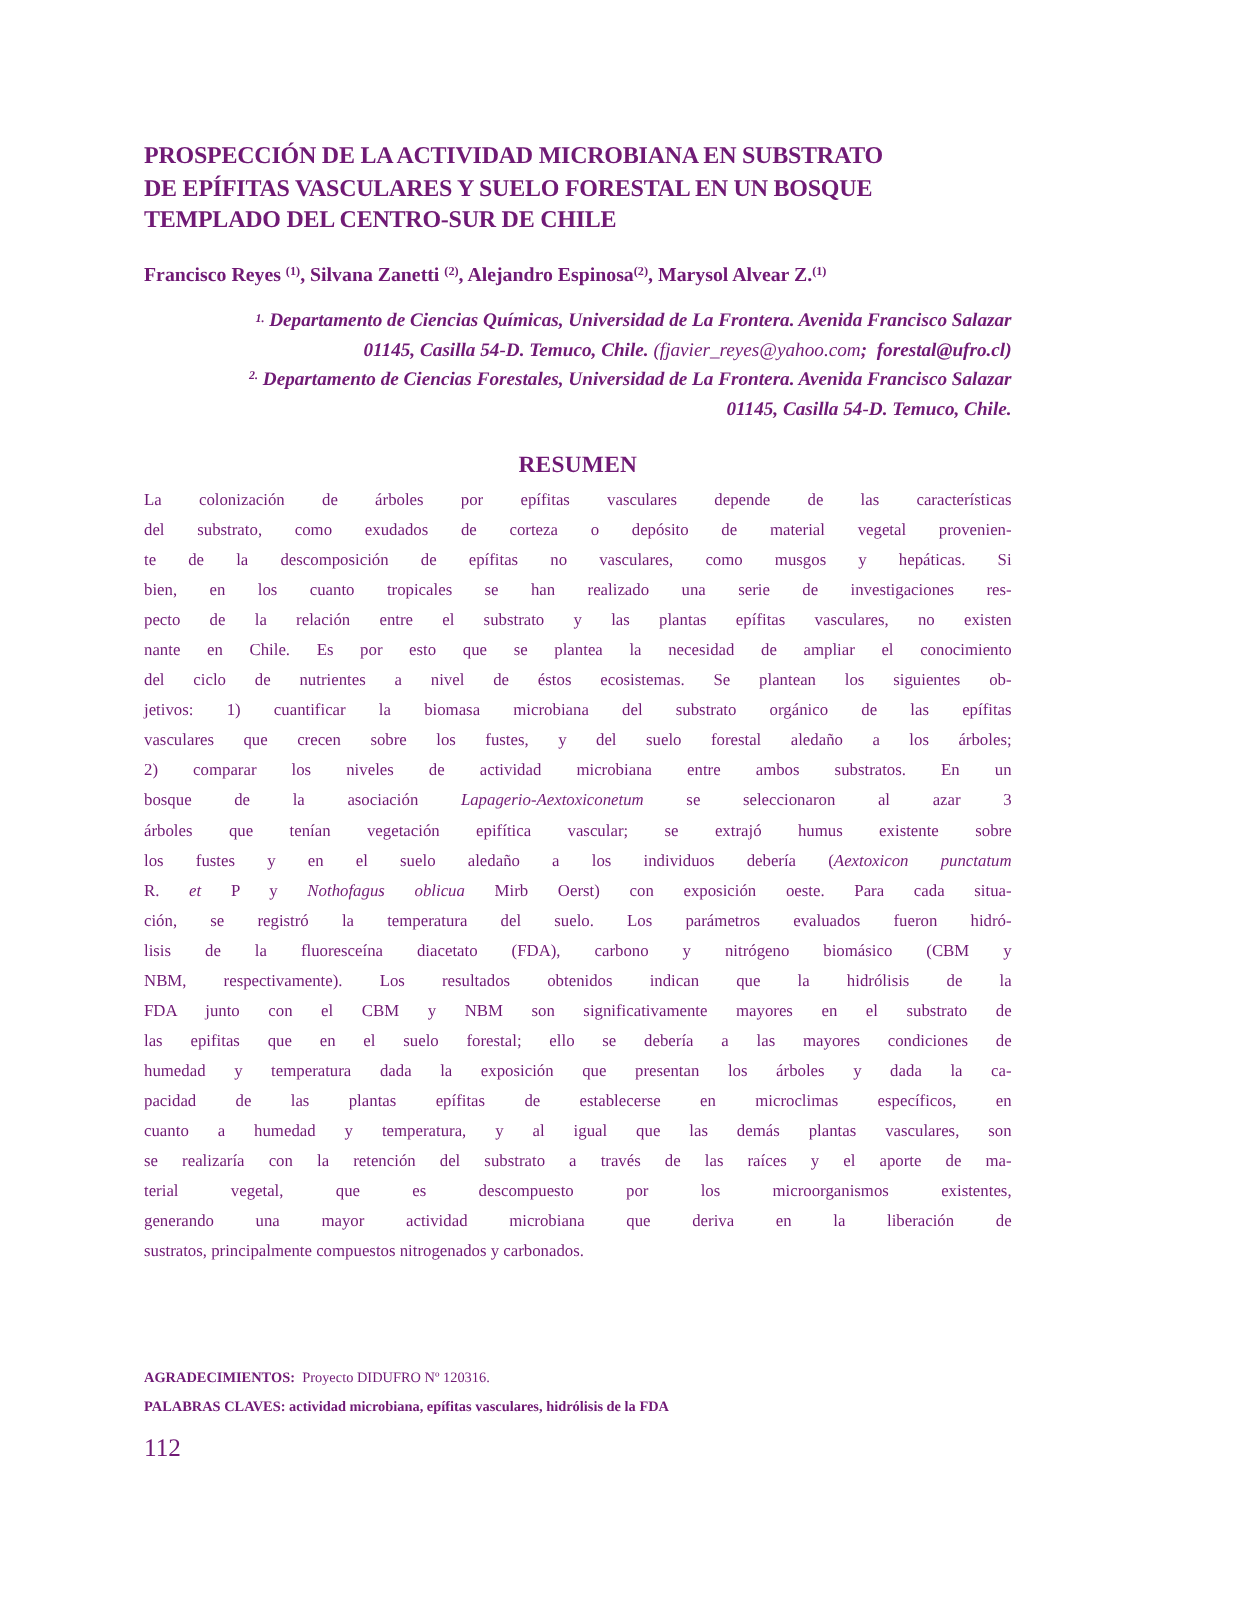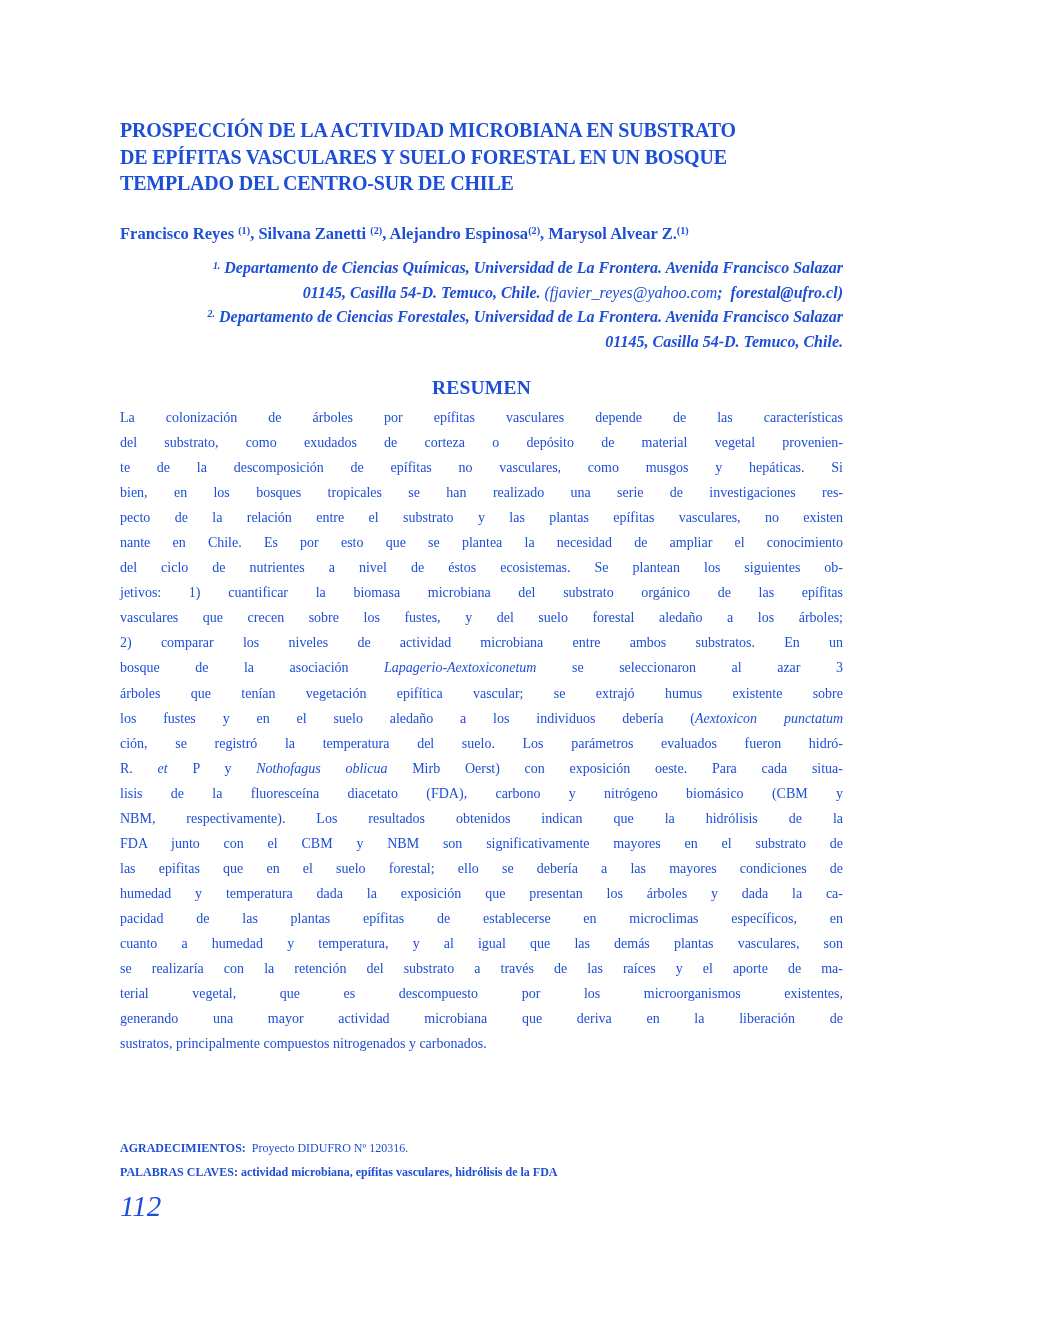--- a/index.html
+++ b/index.html
@@ -1,33 +1,33 @@
 <!DOCTYPE html>
 <html><head>
 <meta charset="utf-8">
 <style>
   html,body{margin:0;padding:0;background:#ffffff;}
   .page{
     position:relative;
     width:1050px;height:1339px;
     background:#ffffff;
-    color:#1d4ed8;
+    color:#701a75;
     font-family:"Liberation Serif","DejaVu Serif",serif;
     overflow:hidden;
   }
   .block{position:absolute;left:120px;width:723px;margin:0;padding:0;}
   .title{top:117px;font-size:20px;line-height:26.5px;letter-spacing:-0.2px;}
-  .authors{top:220px;font-size:16.5px;line-height:28px;}
+  .authors{top:220px;font-size:16.5px;line-height:18px;}
   .affiliations{top:256px;font-size:16px;line-height:23.4px;text-align:right;}
   .heading{top:357px;font-size:19.5px;font-weight:bold;text-align:center;letter-spacing:0.2px;margin-top:20px;}
   .abstract{top:405px;font-size:14px;line-height:25.05px;}
   .abstract .line{text-align:justify;text-align-last:justify;}
   .abstract .line:last-child{text-align-last:left;}
   .footer{top:1137px;font-size:12px;line-height:23.5px;}
-  .pageno{top:1190px;font-size:29px;line-height:32px;font-style:italic;}
+  .pageno{top:1190px;font-size:21px;line-height:32px;}
   .r{font-weight:normal;font-style:normal;}
   .b{font-weight:bold;}
   .i{font-style:italic;}
   .bi{font-weight:bold;font-style:italic;}
   .sup,.bsup,.bisup{font-size:0.62em;position:relative;top:-0.45em;}
   .bsup{font-weight:bold;}
   .bisup{font-weight:bold;font-style:italic;}
 </style>
 </head>
 <body>
@@ -50,32 +50,32 @@
       <div class="line"><span class="bisup">2.</span><span class="bi"> Departamento de Ciencias Forestales, Universidad de La Frontera. Avenida Francisco Salazar</span></div>
       <div class="line"><span class="bi">01145, Casilla 54-D. Temuco, Chile.</span></div>
     </div>
 
   <h2 class="block heading">RESUMEN</h2>
 
   <div class="block abstract">
       <div class="line"><span class="r">La colonización de árboles por epífitas vasculares depende de las características</span></div>
       <div class="line"><span class="r">del substrato, como exudados de corteza o depósito de material vegetal provenien-</span></div>
       <div class="line"><span class="r">te de la descomposición de epífitas no vasculares, como musgos y hepáticas. Si</span></div>
-      <div class="line"><span class="r">bien, en los bosques tropicales se han realizado una serie de investigaciones res-</span></div>
+      <div class="line"><span class="r">bien, en los cuanto tropicales se han realizado una serie de investigaciones res-</span></div>
       <div class="line"><span class="r">pecto de la relación entre el substrato y las plantas epífitas vasculares, no existen</span></div>
       <div class="line"><span class="r">nante en Chile. Es por esto que se plantea la necesidad de ampliar el conocimiento</span></div>
       <div class="line"><span class="r">del ciclo de nutrientes a nivel de éstos ecosistemas. Se plantean los siguientes ob-</span></div>
       <div class="line"><span class="r">jetivos: 1) cuantificar la biomasa microbiana del substrato orgánico de las epífitas</span></div>
       <div class="line"><span class="r">vasculares que crecen sobre los fustes, y del suelo forestal aledaño a los árboles;</span></div>
       <div class="line"><span class="r">2) comparar los niveles de actividad microbiana entre ambos substratos. En un</span></div>
       <div class="line"><span class="r">bosque de la asociación </span><span class="i">Lapagerio-Aextoxiconetum</span><span class="r"> se seleccionaron al azar 3</span></div>
       <div class="line"><span class="r">árboles que tenían vegetación epifítica vascular; se extrajó humus existente sobre</span></div>
       <div class="line"><span class="r">los fustes y en el suelo aledaño a los individuos debería (</span><span class="i">Aextoxicon punctatum</span></div>
+      <div class="line"><span class="r">R. </span><span class="i">et</span><span class="r"> P y </span><span class="i">Nothofagus oblicua</span><span class="r"> Mirb Oerst) con exposición oeste. Para cada situa-</span></div>
       <div class="line"><span class="r">ción, se registró la temperatura del suelo. Los parámetros evaluados fueron hidró-</span></div>
-      <div class="line"><span class="r">R. </span><span class="i">et</span><span class="r"> P y </span><span class="i">Nothofagus oblicua</span><span class="r"> Mirb Oerst) con exposición oeste. Para cada situa-</span></div>
       <div class="line"><span class="r">lisis de la fluoresceína diacetato (FDA), carbono y nitrógeno biomásico (CBM y</span></div>
       <div class="line"><span class="r">NBM, respectivamente). Los resultados obtenidos indican que la hidrólisis de la</span></div>
       <div class="line"><span class="r">FDA junto con el CBM y NBM son significativamente mayores en el substrato de</span></div>
       <div class="line"><span class="r">las epifitas que en el suelo forestal; ello se debería a las mayores condiciones de</span></div>
       <div class="line"><span class="r">humedad y temperatura dada la exposición que presentan los árboles y dada la ca-</span></div>
       <div class="line"><span class="r">pacidad de las plantas epífitas de establecerse en microclimas específicos, en</span></div>
       <div class="line"><span class="r">cuanto a humedad y temperatura, y al igual que las demás plantas vasculares, son</span></div>
       <div class="line"><span class="r">se realizaría con la retención del substrato a través de las raíces y el aporte de ma-</span></div>
       <div class="line"><span class="r">terial vegetal, que es descompuesto por los microorganismos existentes,</span></div>
       <div class="line"><span class="r">generando una mayor actividad microbiana que deriva en la liberación de</span></div>

